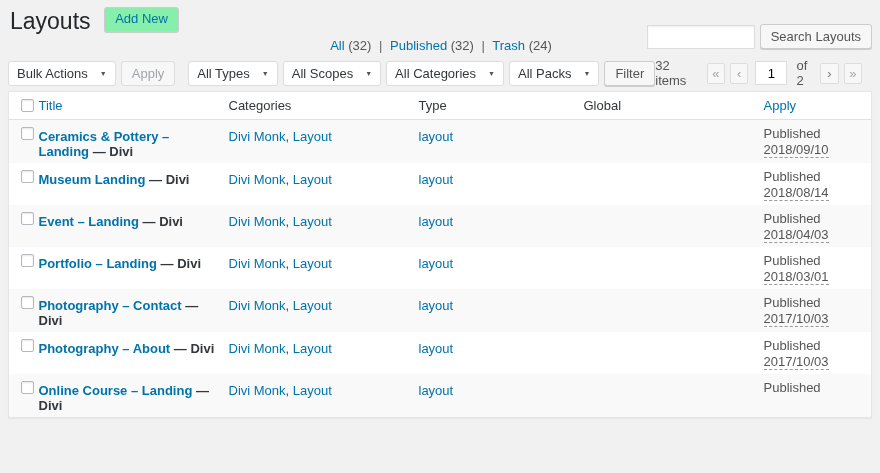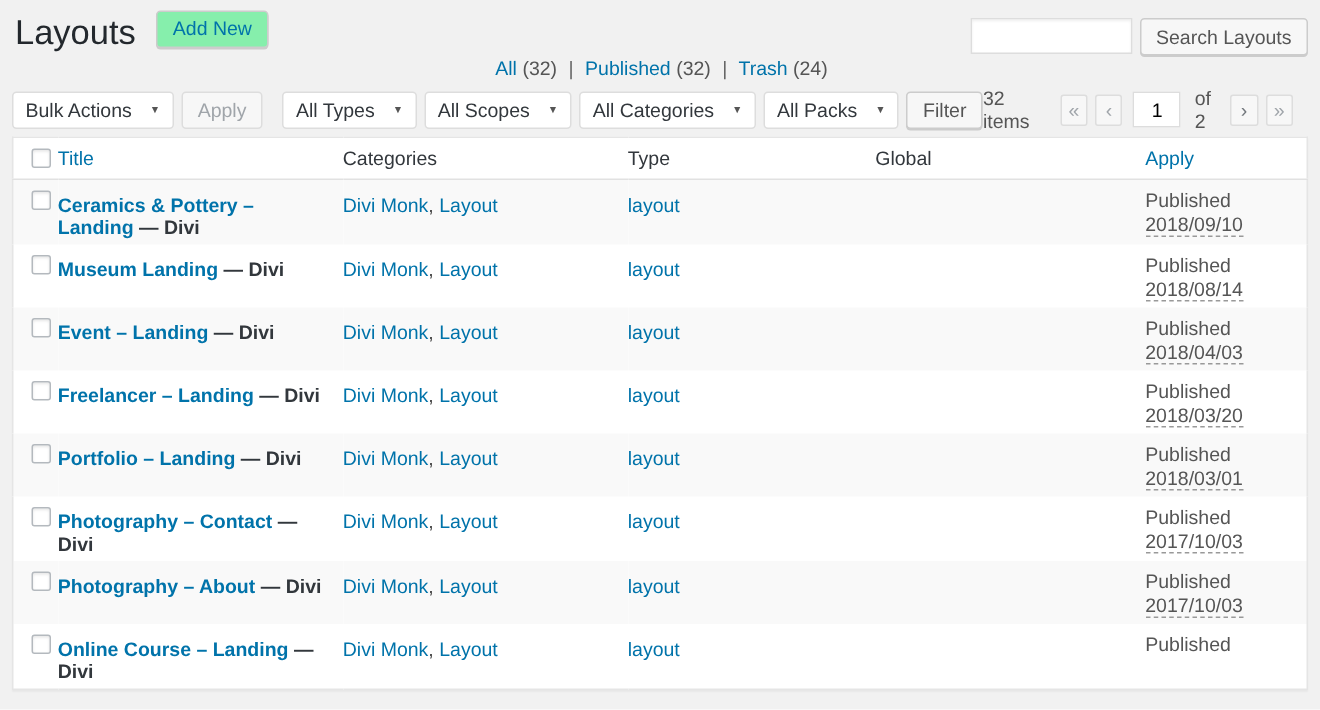--- a/index.html
+++ b/index.html
@@ -42,24 +42,24 @@
 
   
   .subsubsub { margin: 3px 0 0 2px; height: 17px; font-size: 13px; text-align: center; }
   .subsubsub a { color: #0073aa; text-decoration: none; cursor: pointer; }
   .subsubsub .count { color: #555; }
   .subsubsub .sep { color: #666; margin: 0 4px; }
 
   
   .search-box {
     position: absolute;
-    top: 12px;
+    top: 24px;
     right: 8px;
     display: flex;
-    align-items: flex-start;
+    align-items: center;
     gap: 5px;
   }
   .search-input {
     width: 108px;
     height: 24px;
     border: 1px solid #ddd;
     border-radius: 0;
     background: #fff;
     padding: 2px 6px;
     font-size: 13px;
@@ -323,38 +323,20 @@
     <td class="date-cell">
       <span>Published</span><br>
       <span class="date-val">2018/04/03</span>
     </td>
   </tr>
         <tr>
     <th class="check-col">
       <input type="checkbox" class="cb" style="">
     </th>
     <td>
-      <a class="row-title">Freelancer – Landing</a>
-      <span class="title-suffix">— Divi</span>
-    </td>
-    <td class="cat-cell"><a>Divi Monk</a>, <a>Layout</a></td>
-    <td>
-      <a class="type-link">layout</a>
-    </td>
-    <td></td>
-    <td class="date-cell">
-      <span>Published</span><br>
-      <span class="date-val">2018/03/20</span>
-    </td>
-  </tr>
-        <tr>
-    <th class="check-col">
-      <input type="checkbox" class="cb" style="">
-    </th>
-    <td>
       <a class="row-title">Portfolio – Landing</a>
       <span class="title-suffix">— Divi</span>
     </td>
     <td class="cat-cell"><a>Divi Monk</a>, <a>Layout</a></td>
     <td>
       <a class="type-link">layout</a>
     </td>
     <td></td>
     <td class="date-cell">
       <span>Published</span><br>

